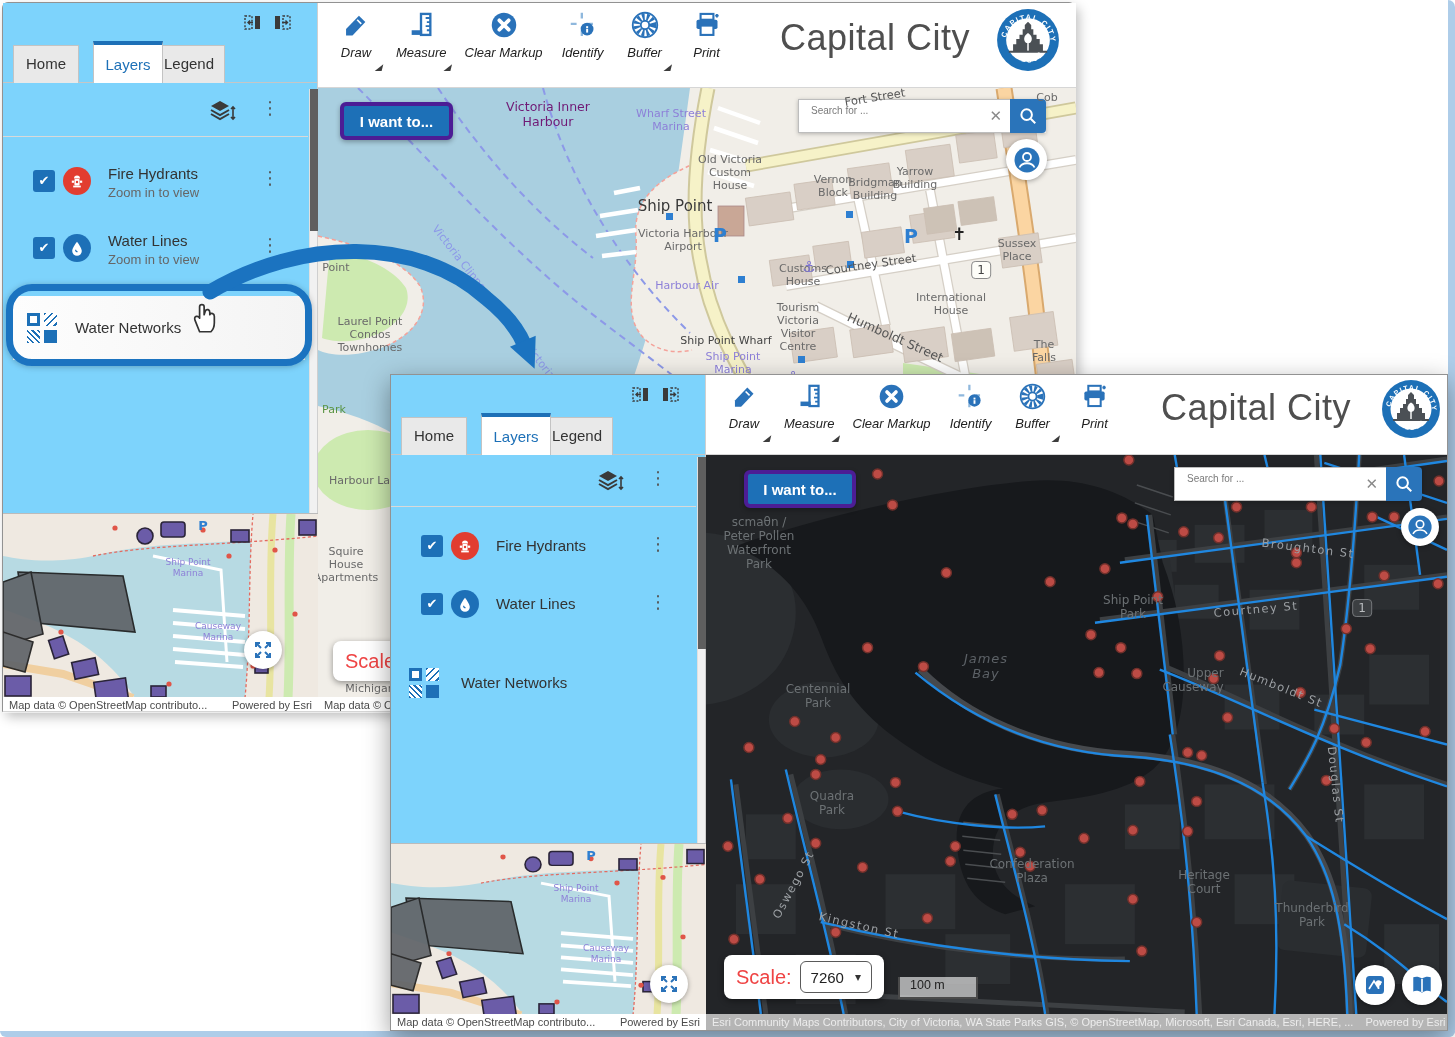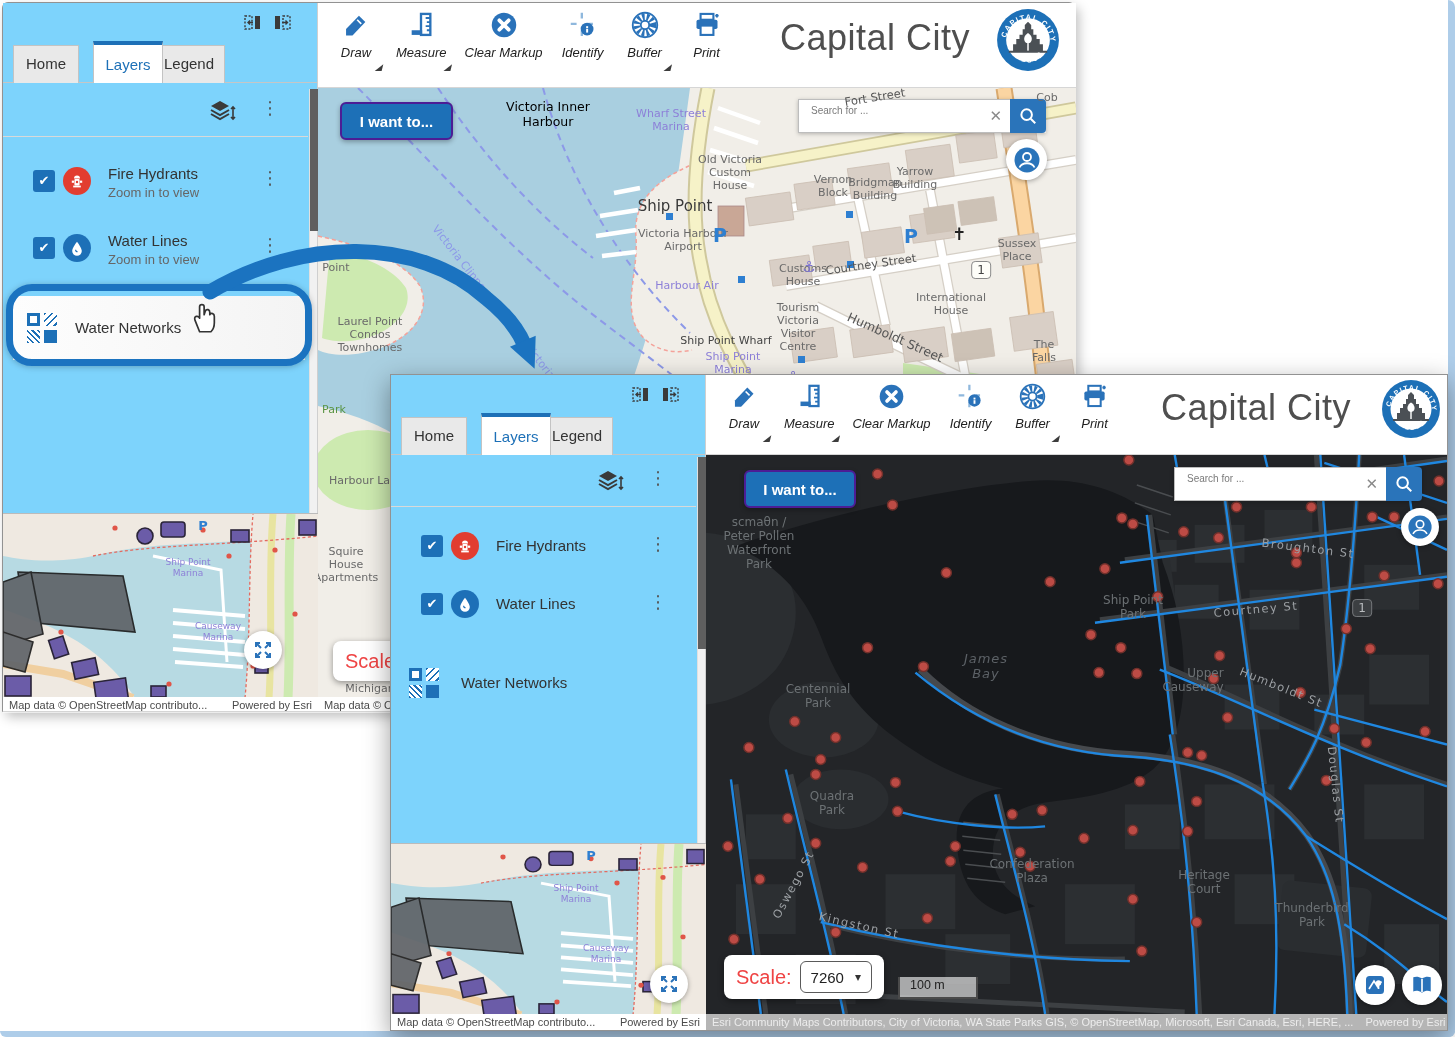--- a/index.html
+++ b/index.html
@@ -31,35 +31,35 @@
   .gc3{background:repeating-linear-gradient(45deg,#1d70b7 0 1.5px,#fff 1.5px 4px);}
   .gc4{background:#1d70b7;}
   .scrolltrack{position:absolute;width:8px;background:#f1f1f1;border-left:1px solid #e0e0e0;}
   .scrollthumb{position:absolute;width:8px;background:#5f5f5f;}
   .toolbar{position:absolute;background:#fff;border-bottom:1px solid #d6d6d6;display:flex;align-items:flex-start;padding:8px 0 0 16px;gap:18px;}
   .toolitem{position:relative;display:flex;flex-direction:column;align-items:center;gap:2px;cursor:pointer;min-width:44px;font-style:italic;}
   .toolitem .lbl{font-size:13px;color:#222;white-space:nowrap;}
   .tri{position:absolute;right:-4px;bottom:-12px;font-size:9px;color:#3c3c3c;}
   .tri::before{content:"\25E2";}
   .apptitle{position:absolute;font-size:36px;font-weight:300;color:#4f4f4f;letter-spacing:.5px;white-space:nowrap;}
-  .iwant{position:absolute;background:#1d70b7;color:#fff;font-size:15px;font-weight:bold;border:2px solid #4c1d95;
+  .iwant{position:absolute;background:#1d70b7;color:#fff;font-size:15px;font-weight:bold;border:4px solid #4c1d95;
     border-radius:6px;display:flex;align-items:center;justify-content:center;cursor:pointer;box-shadow:0 2px 5px rgba(0,0,0,.3);}
   .searchwrap{position:absolute;display:flex;box-shadow:0 1px 4px rgba(0,0,0,.25);}
   .searchwrap input{width:212px;height:34px;border:1px solid #bdbdbd;border-right:none;padding:0 30px 12px 12px;
     font-size:10px;color:#555;font-family:"Liberation Sans",sans-serif;outline:none;}
   .searchwrap input::placeholder{color:#7a7a7a;}
   .xclear{position:absolute;right:44px;top:8px;color:#8a8a8a;font-size:15px;cursor:pointer;}
   .xclear::before{content:"\2715";}
   .searchbtn{width:36px;height:34px;background:#2a74ba;border-radius:0 4px 4px 0;display:flex;align-items:center;justify-content:center;cursor:pointer;}
   .roundbtn{position:absolute;background:#fff;border-radius:50%;box-shadow:0 1px 5px rgba(0,0,0,.35);
     display:flex;align-items:center;justify-content:center;cursor:pointer;}
   .mapdiv{position:absolute;overflow:hidden;}
   .mlabel{position:absolute;transform:translate(-50%,-50%);white-space:pre-line;text-align:center;
     font-family:"DejaVu Sans",sans-serif;font-size:11px;line-height:1.18;color:#6a6a6a;pointer-events:none;z-index:5;}
-  .lab-water{color:#000000;font-size:12.5px;}
+  .lab-water{color:#701a75;font-size:12.5px;}
   .lab-purple{color:#8d80d8;}
   .lab-big{color:#3a3a3a;font-size:15px;}
   .lab-street{color:#555;font-size:11.5px;}
   .lab-green{color:#5a9442;}
   .lab-P{color:#2e7fd1;font-weight:bold;font-size:19px;}
   .lab-cross{color:#222;font-size:17px;}
   .lab-anchor{color:#7d74d4;font-size:15px;}
   .lab-route{color:#8d99e8;font-size:11px;}
   .shield-light{background:#fdfdf8;border:1.5px solid #8a8a8a;border-radius:4px;padding:0 5px;color:#444;font-size:12px;line-height:16px;}
   .dlab{color:#83878b;font-size:12px;}

